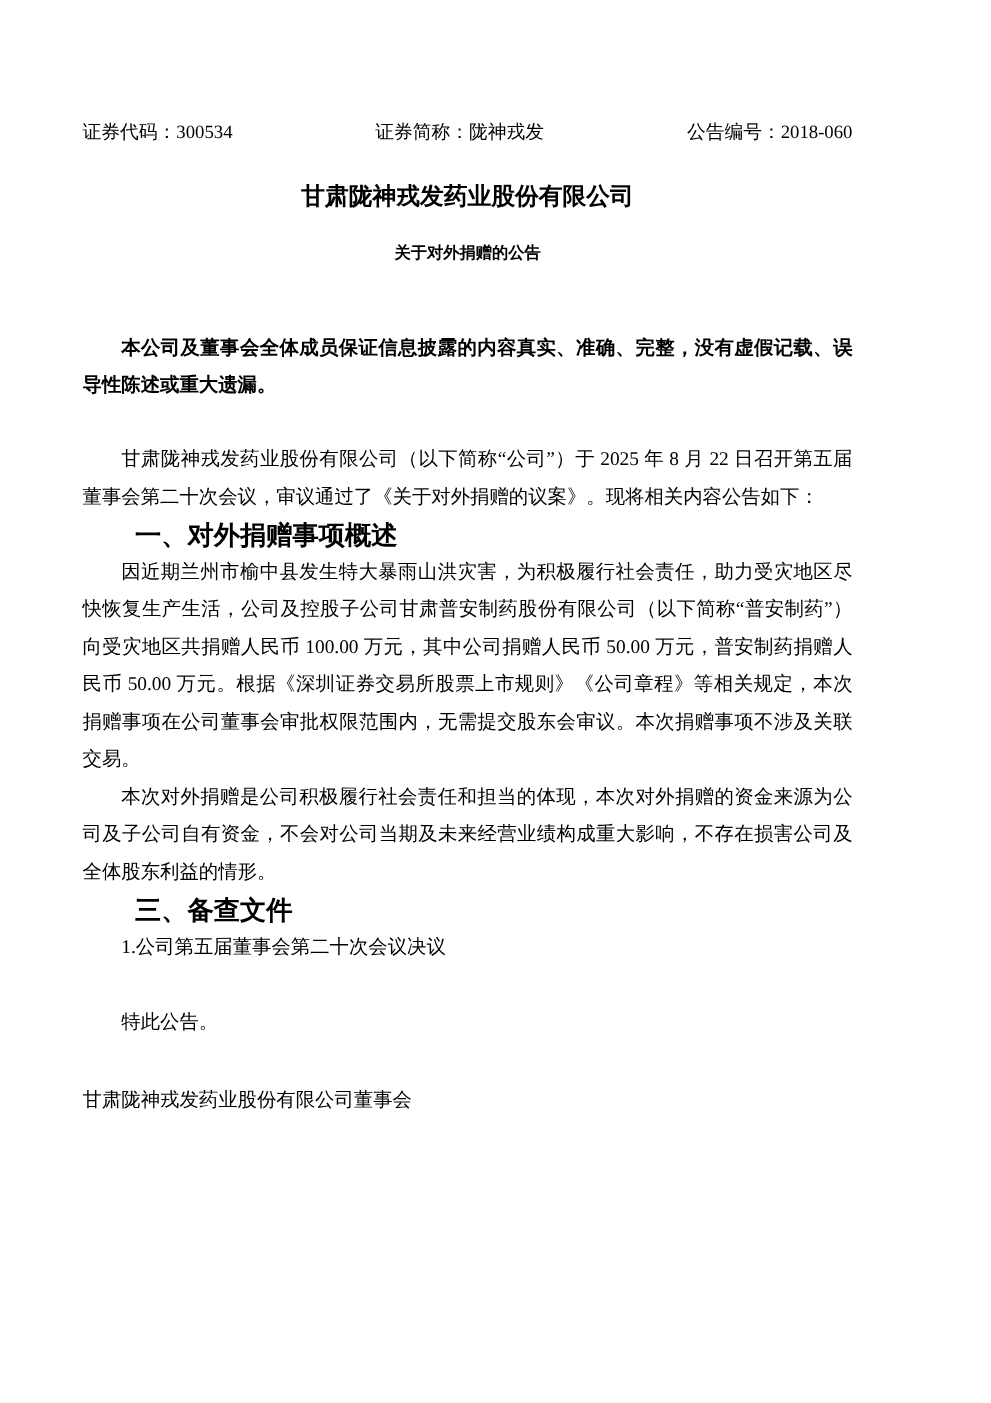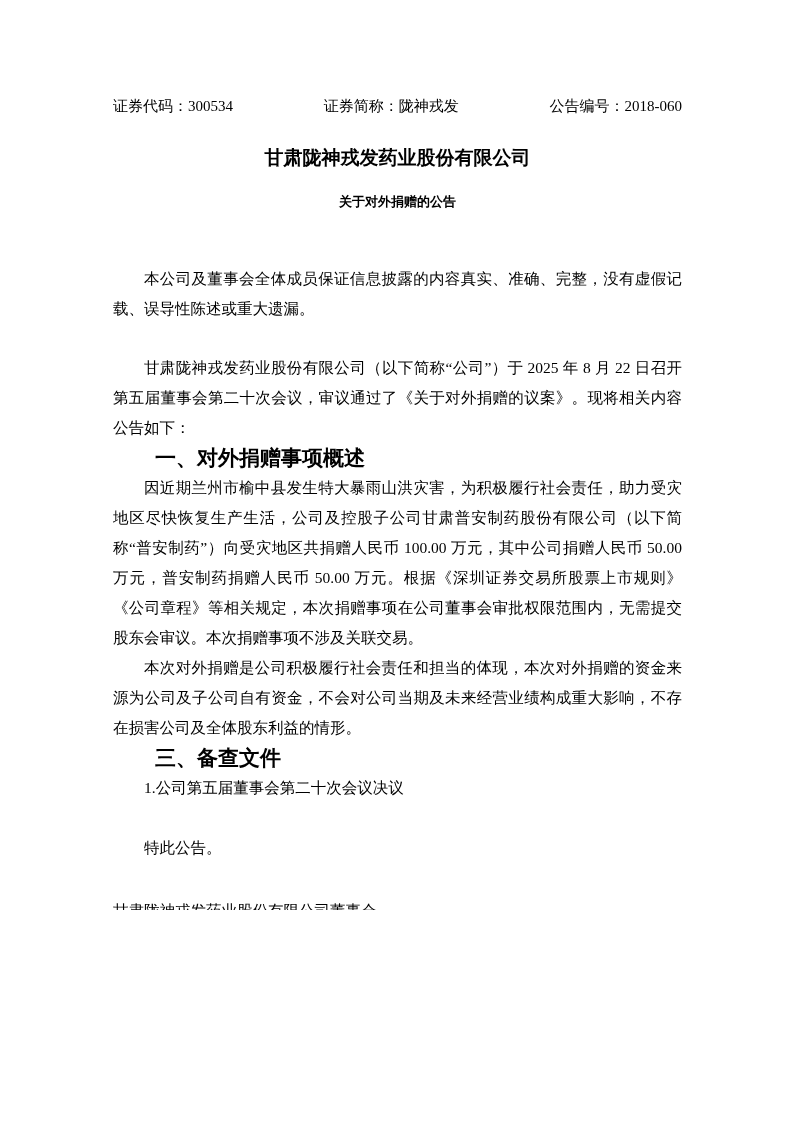--- a/index.html
+++ b/index.html
@@ -7,21 +7,21 @@
   body {
     width: 793px;
     height: 1122px;
     font-family: "Liberation Serif", "DejaVu Serif", serif;
     color: #000000;
   }
   .page {
     width: 793px;
     height: 910px;
     background: #ffffff;
-    padding: 96px 111px 0 113px;
+    padding: 96px 111px 0 66px;
     overflow: hidden;
   }
   .doc-header {
     display: flex;
     justify-content: space-between;
     font-size: 15px;
     line-height: 20px;
   }
   .doc-title-1 {
     margin-top: 30px;
@@ -38,21 +38,21 @@
     line-height: 24px;
   }
   .para {
     font-size: 15.5px;
     line-height: 30px;
     text-align: justify;
     text-indent: 2em;
   }
   .statement {
     margin-top: 50px;
-    font-weight: normal;
+    font-weight: bold;
   }
   .intro {
     margin-top: 29px;
   }
   .section-heading {
     font-size: 21px;
     line-height: 30px;
     font-weight: bold;
     text-indent: 2em;
   }

